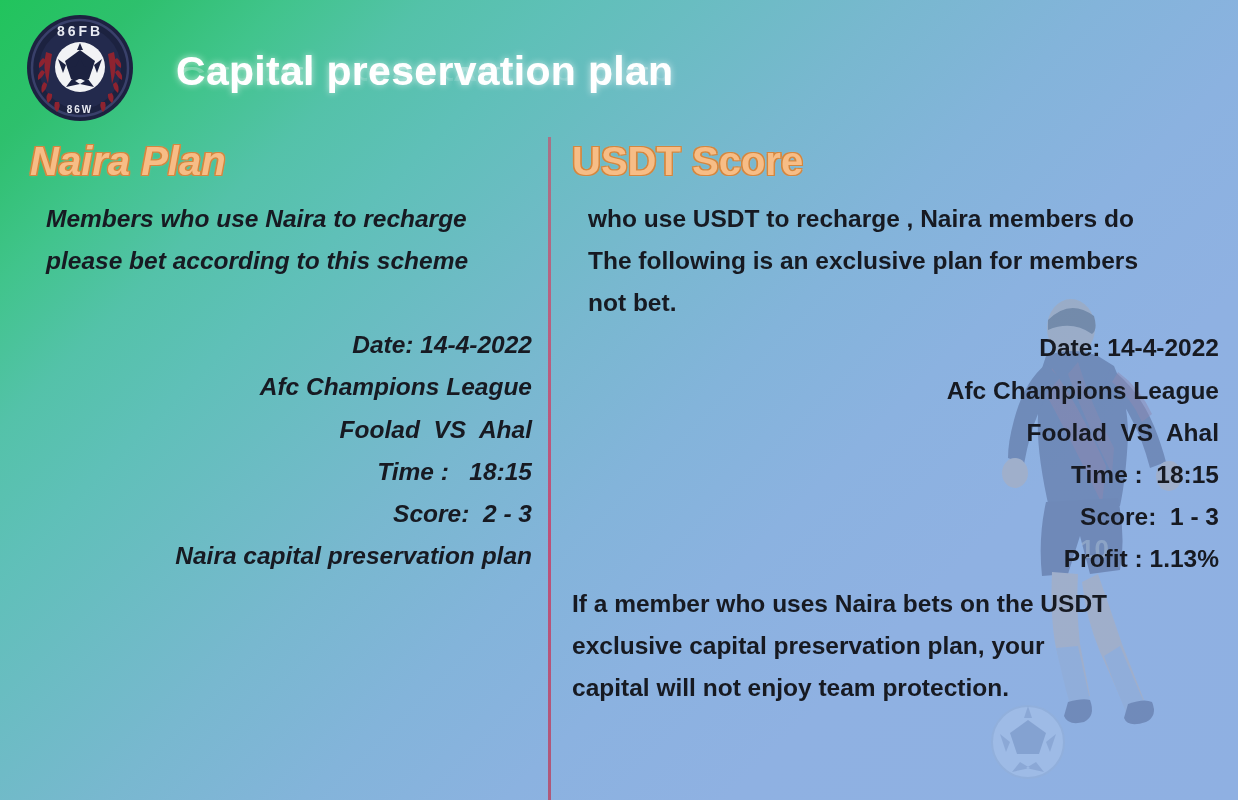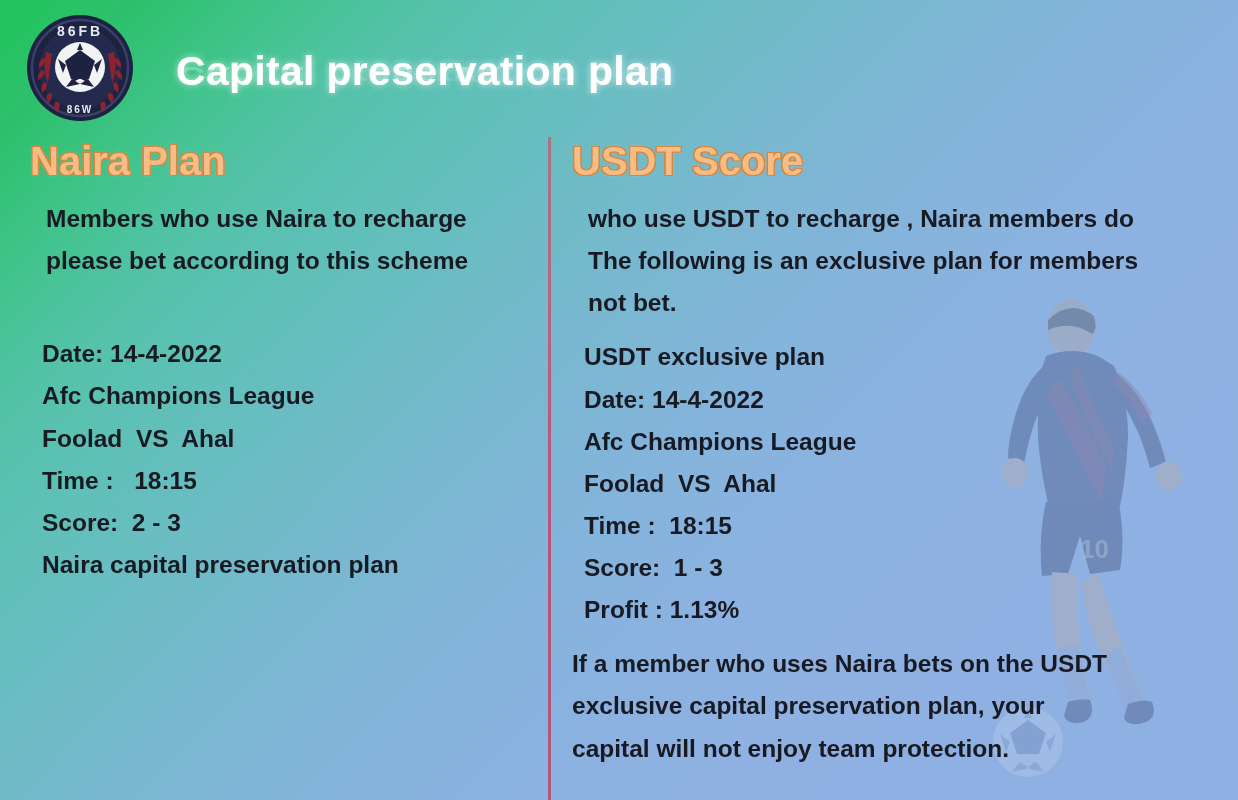--- a/index.html
+++ b/index.html
@@ -93,21 +93,21 @@
     height: 663px;
     background: linear-gradient(to bottom, #b06a80 0%, #c05878 25%, #c4466e 60%, #b2506f 100%);
     opacity: 0.9;
   }
 
   
   .col {
     position: absolute;
     top: 140px;
   }
-  .col-left  { left: 30px;  width: 505px; }
+  .col-left  { left: 30px;  width: 505px; font-style: italic; }
   .col-right { left: 572px; width: 650px; }
 
   .plan-heading {
     font-size: 40px;
     font-weight: bold;
     color: #f7bd86;
     margin: 0 0 14px 0;
     line-height: 1.05;
     text-shadow:
       -1.4px -1.4px 0 #d4873f,
@@ -121,21 +121,21 @@
   .body-text {
     font-size: 24.5px;
     font-weight: bold;
     color: #171a22;
     line-height: 1.70;
     margin: 0;
   }
   .body-text.intro { margin-top: 16px; margin-left: 16px; }
   .col-right .body-text { line-height: 1.72; }
 
-  .lines { margin: 12px; padding: 0; list-style: none; }
+  .lines { margin: 3px; padding: 0; list-style: none; text-align: right; }
   .lines li {
     font-size: 24.5px;
     font-weight: bold;
     color: #171a22;
     line-height: 1.72;
     white-space: pre;
   }
 
   .spacer-lg { height: 40px; }
 </style>
@@ -248,21 +248,20 @@
   <div class="col col-right">
     <div class="plan-heading">USDT Score</div>
 
     <div class="body-text intro">
       <div>who use USDT to recharge , Naira members do</div>
       <div>The following is an exclusive plan for members</div>
       <div>not bet.</div>
     </div>
 
     <ul class="lines">
-      <li>USDT exclusive plan</li>
       <li>Date: 14-4-2022</li>
       <li>Afc Champions League</li>
       <li>Foolad  VS  Ahal</li>
       <li>Time :  18:15</li>
       <li>Score:  1 - 3</li>
       <li>Profit : 1.13%</li>
     </ul>
 
     <div class="body-text">
       <div>If a member who uses Naira bets on the USDT</div>

